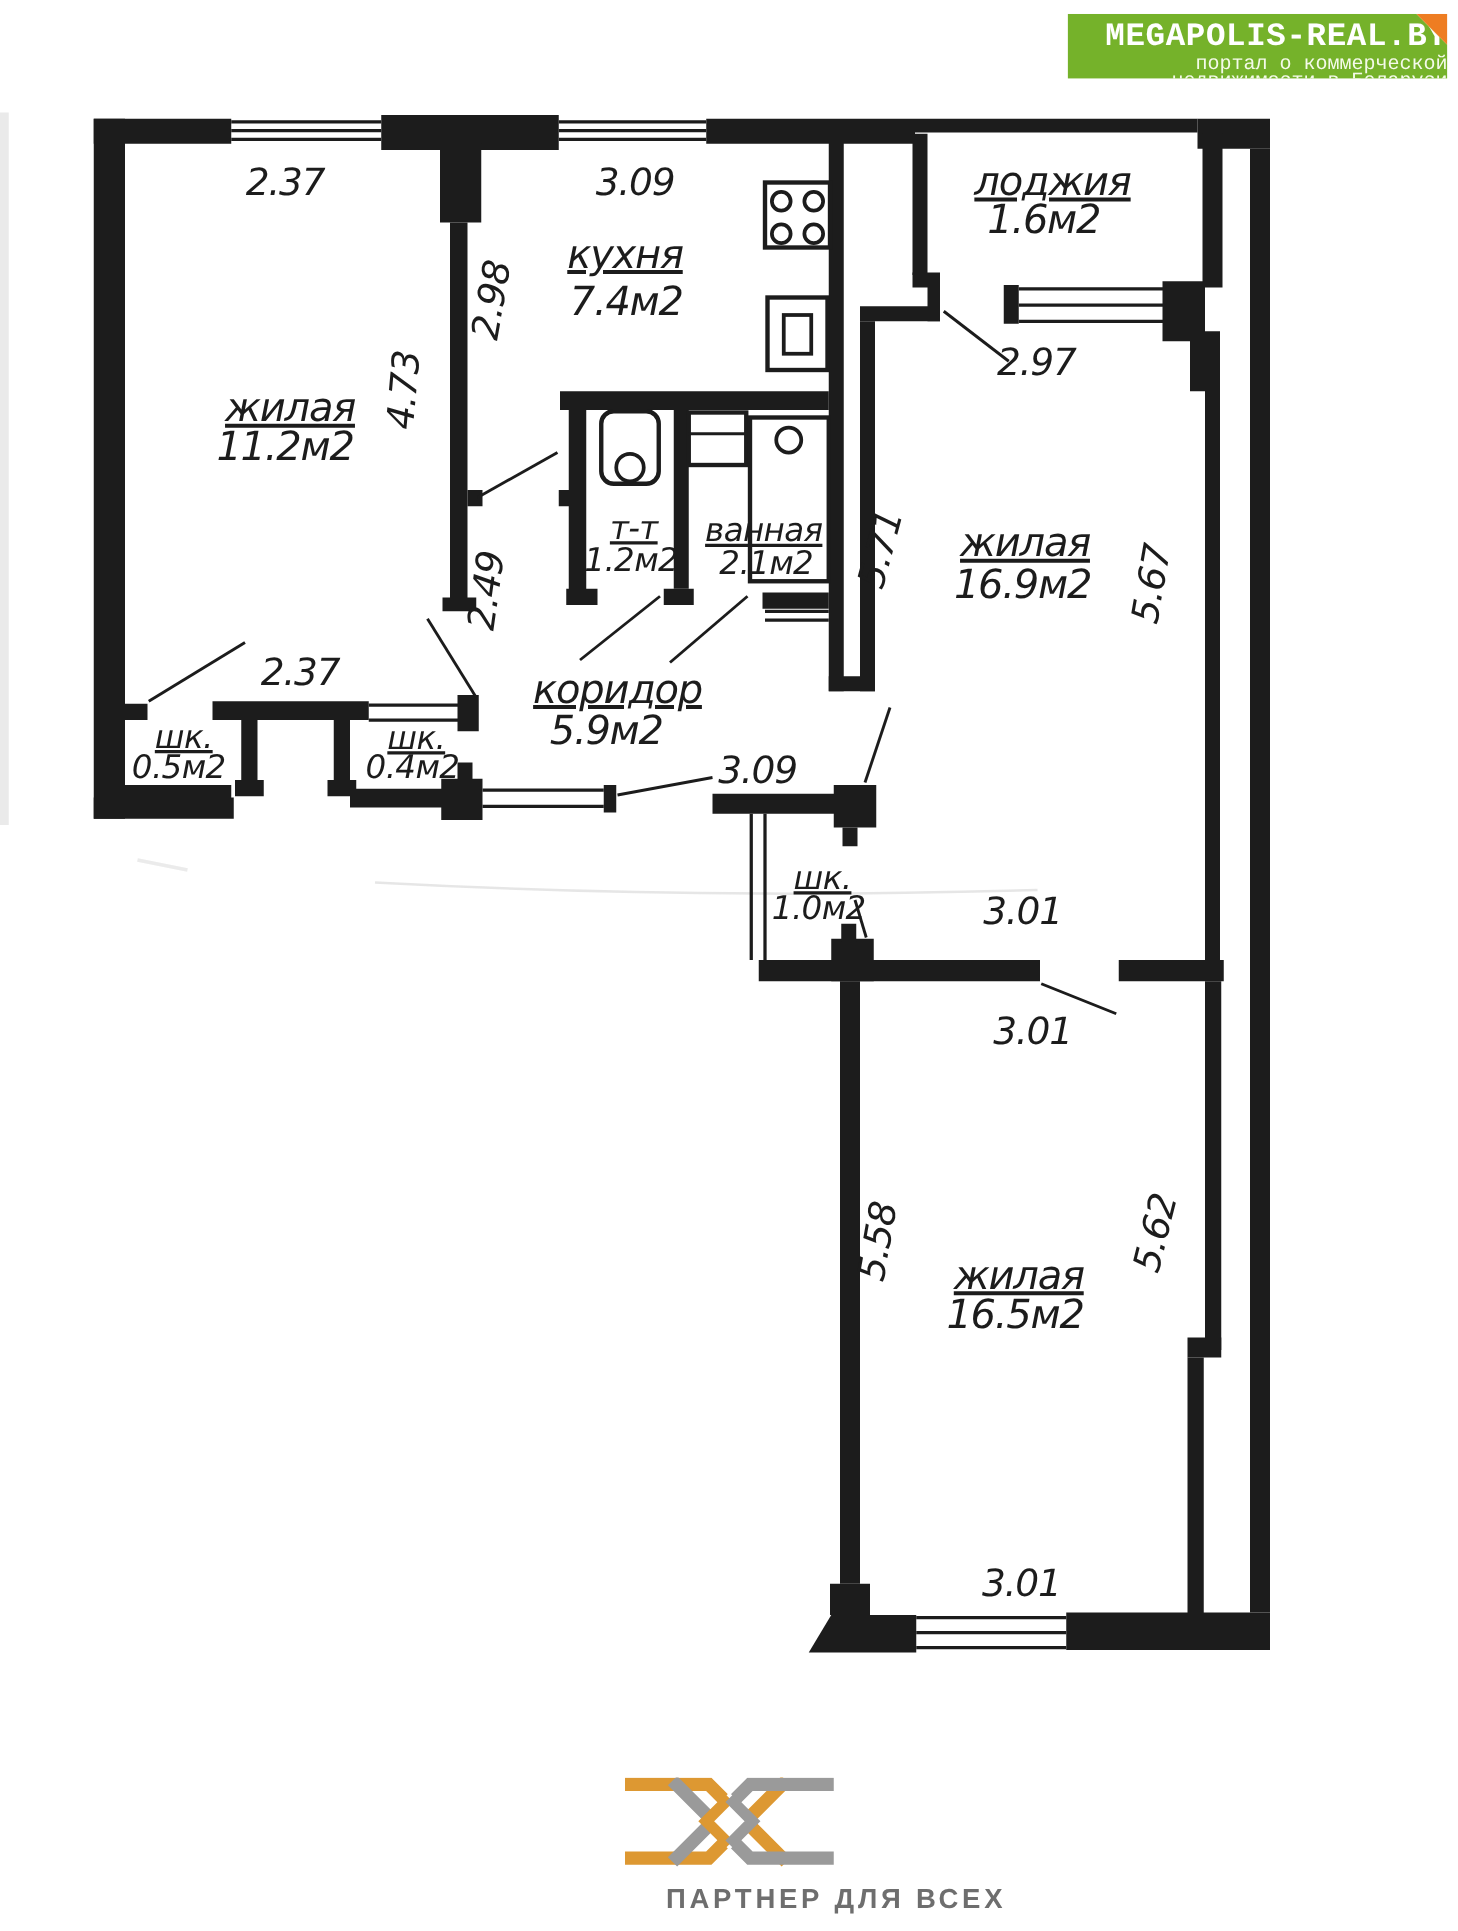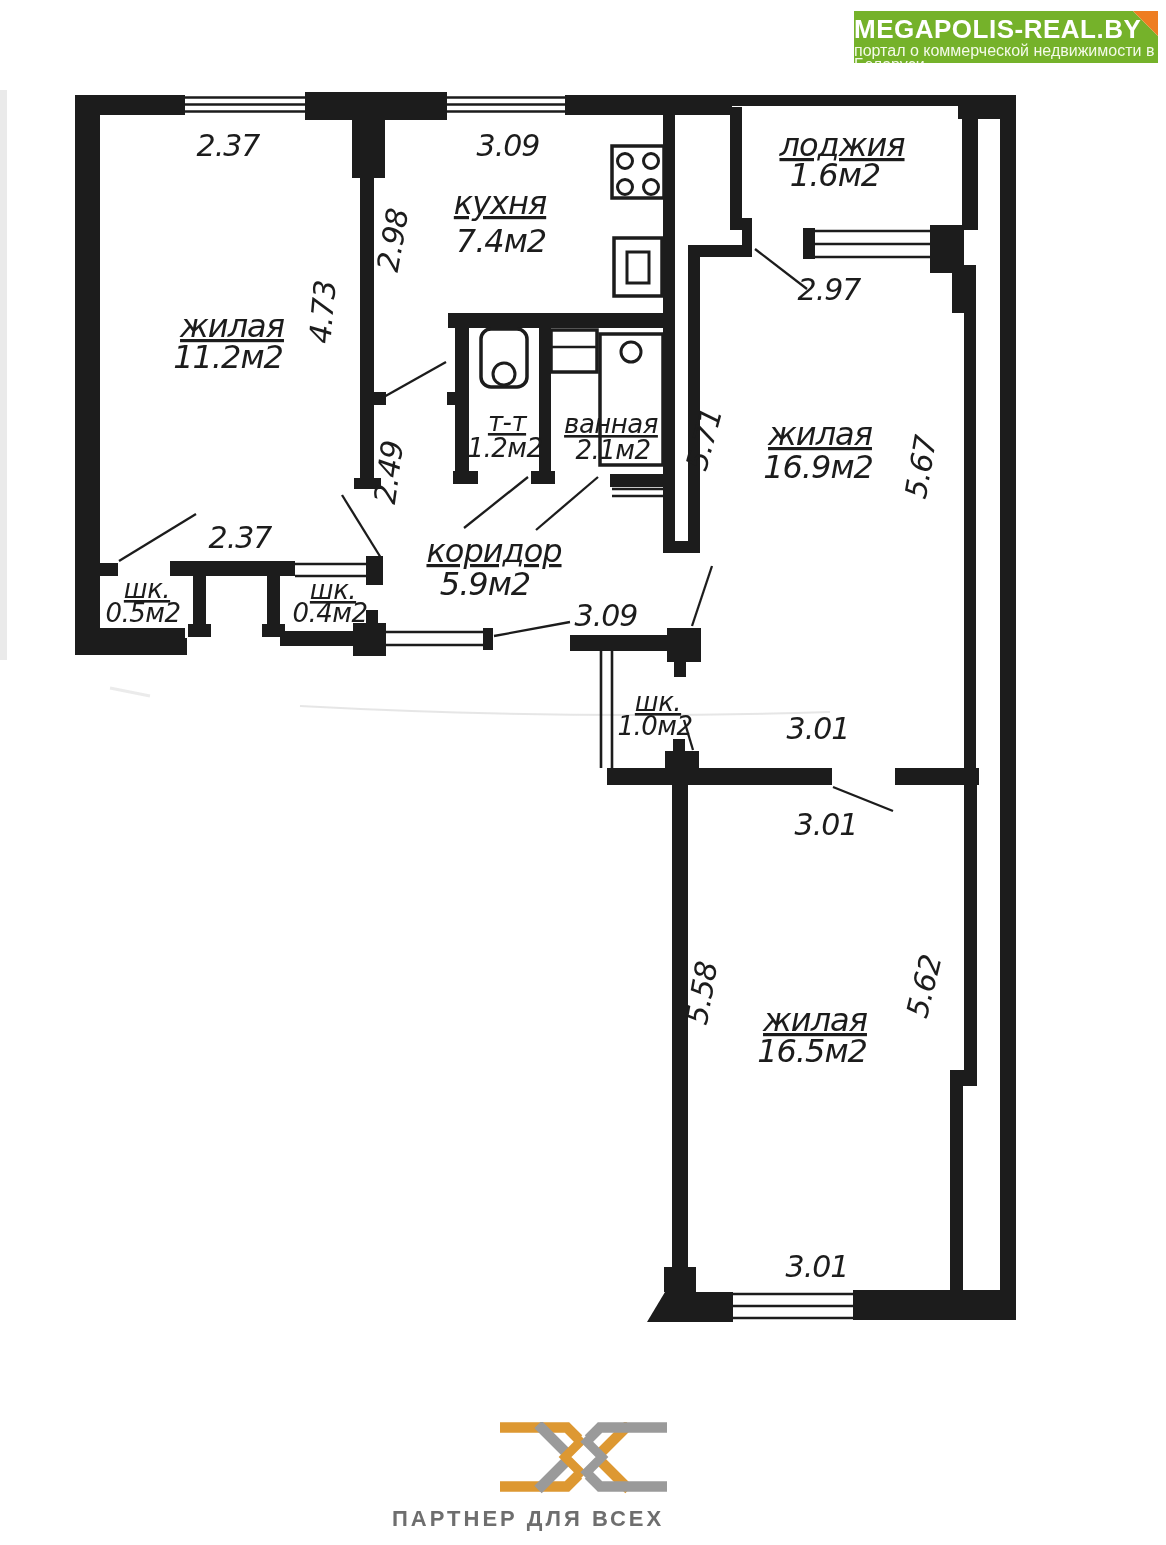--- a/index.html
+++ b/index.html
@@ -2,34 +2,34 @@
 <html><head>
 <meta charset="utf-8">
 <style>
   html,body{margin:0;padding:0;background:#ffffff;}
   .page{position:relative;width:1166px;height:1545px;background:#ffffff;overflow:hidden;
         font-family:"Liberation Sans",sans-serif;}
   
   .brand{position:absolute;left:854px;top:11px;width:304px;height:52px;}
   .brand-box{position:absolute;inset:0;background:#75b22a;
              clip-path:polygon(0 0,calc(100% - 25px) 0,100% 25px,100% 100%,0 100%);
-             text-align:left;color:#fff;}
+             text-align:right;color:#fff;font-family:Liberation Mono, monospace;}
   .brand-title{font-weight:bold;font-size:26px;letter-spacing:0.5px;line-height:30px;margin-top:3px;}
   .brand-sub{font-size:16px;line-height:14px;color:#f4fae9;}
   .brand-fold{position:absolute;top:0;right:0;width:25px;height:25px;background:#ee7d22;
               clip-path:polygon(0 0,100% 0,100% 100%);}
   
   .plan-svg{position:absolute;left:0;top:0;}
   .t{font:italic 30px "DejaVu Sans",sans-serif;fill:#1c1c1c;text-anchor:middle;letter-spacing:-1px;}
   .big{font-size:32px;}
   .sm{font-size:26px;letter-spacing:-0.5px;}
   .u{text-decoration:underline;}
   
   .footer-logo{position:absolute;left:488px;top:1422px;}
-  .tagline{position:absolute;left:392px;top:1506px;width:400px;text-align:left;
+  .tagline{position:absolute;left:405px;top:1506px;width:400px;text-align:right;
            font-weight:bold;font-size:22px;letter-spacing:3px;color:#6e6e6e;}
 </style>
 </head>
 <body>
 
 <div class="page">
 
   <div class="brand">
     <div class="brand-box">
       <div class="brand-title">MEGAPOLIS-REAL.BY</div>

